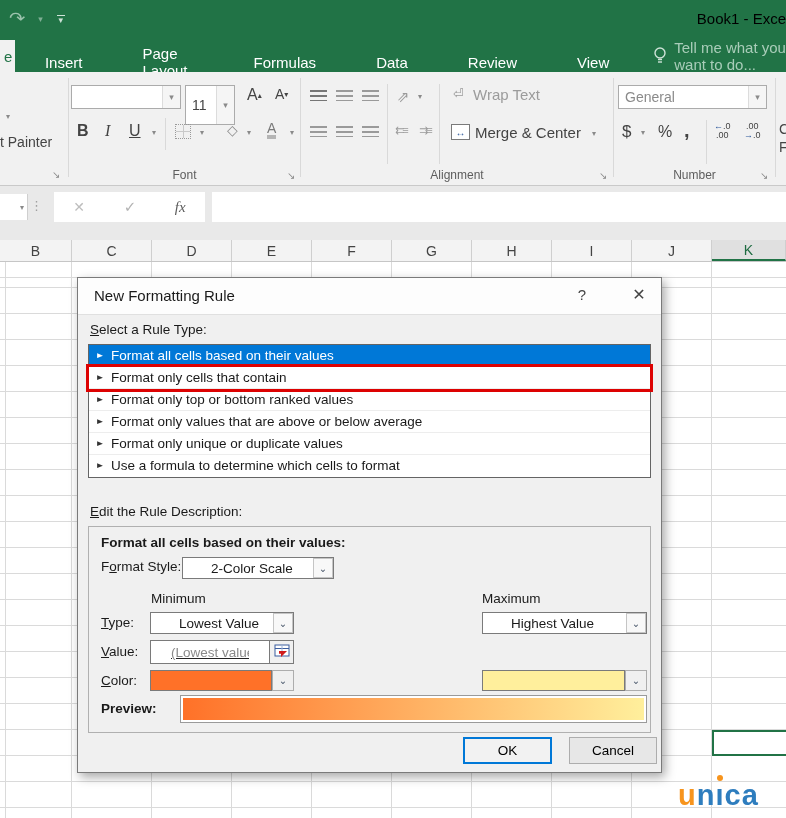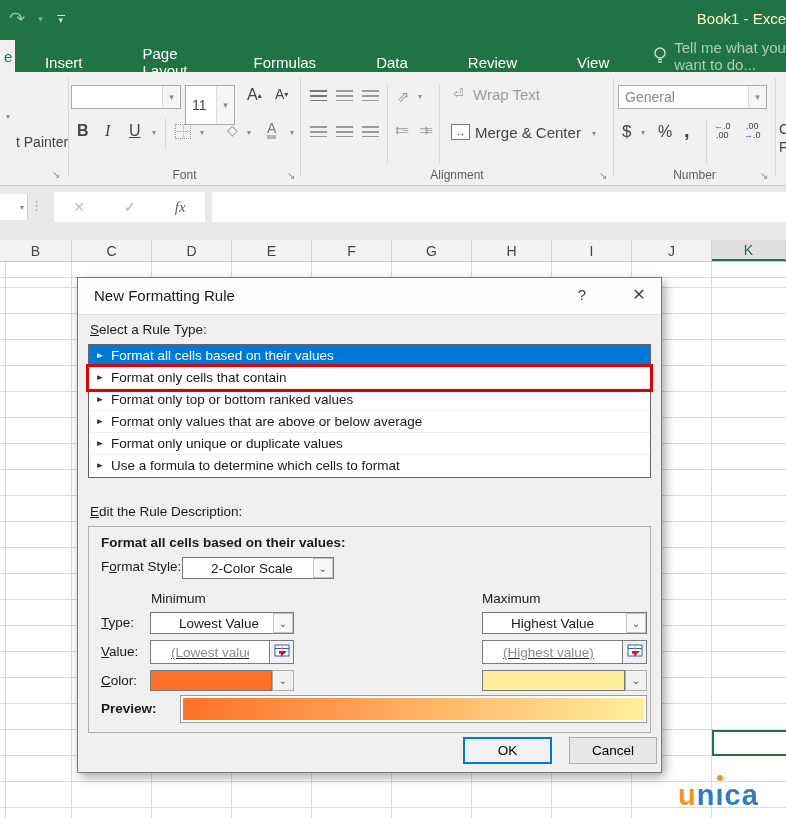--- a/index.html
+++ b/index.html
@@ -8,21 +8,21 @@
        font-size:13px;color:#222;background:#fff;-webkit-font-smoothing:antialiased;}
   .abs{position:absolute;}
 
   
   .titlebar{position:absolute;left:0;top:0;width:786px;height:40px;background:#217346;color:#fff;}
   .qat{position:absolute;left:10px;top:8px;display:flex;align-items:center;gap:14px;color:#9cc3ad;}
   .qat .redo{font-size:17px;transform:scaleX(1.15);}
   .qat .mini-caret{font-size:9px;color:#7fae95;}
   .qat-custom{display:flex;flex-direction:column;align-items:center;line-height:5px;font-size:9px;color:#cfe3d8;}
   .qat-custom .bar{width:8px;border-top:1px solid #cfe3d8;margin-bottom:2px;}
-  .doc-title{position:absolute;right:0;top:10px;font-size:15px;color:#fef9c3;white-space:nowrap;}
+  .doc-title{position:absolute;right:0;top:10px;font-size:15px;color:#000000;white-space:nowrap;}
 
   
   .tabbar{position:absolute;left:0;top:40px;width:786px;height:32px;background:#217346;display:flex;align-items:stretch;}
   .tab{color:#fff;font-size:15px;display:flex;align-items:center;padding:0 30px;cursor:default;margin-top:12px;}
   .tab-active-partial{background:#f1f1f1;color:#217346;width:18px;display:flex;align-items:center;padding-left:4px;font-size:15px;}
   .tellme{display:flex;align-items:center;gap:7px;color:#a9cdb9;font-size:15px;padding-left:14px;}
   .bulb svg{display:block;}
 
   
   .ribbon{position:absolute;left:0;top:72px;width:786px;height:114px;background:#f1f1f1;border-bottom:1px solid #c9c9c9;box-sizing:border-box;}
@@ -140,21 +140,21 @@
           <line x1="5" y1="15" x2="9" y2="15" stroke="#cfe3d8" stroke-width="1.4"></line>
         </svg>
     </span>
     <span>Tell me what you want to do...</span>
   </div>
 </div>
 
 <div class="ribbon">
 
   <span class="rbtn" style="left:6px;top:40px;font-size:8px;color:#8a8a8a;">▾</span>
-  <div class="abs" style="left:16px;top:62px;font-size:14px;color:#444;white-space:nowrap;">t Painter</div>
+  <div class="abs" style="left:0;top:62px;font-size:14px;color:#444;white-space:nowrap;">t Painter</div>
   <span class="launcher" style="left:52px;">↘</span>
   <div class="gsep" style="left:68px;"></div>
 
   <div class="abs" style="left:69px;top:0;width:231px;height:114px;">
     <div class="combo" style="left:2px;top:13px;width:110px;height:24px;">
       <span class="val"></span>
       <span class="cbtn">▾</span>
     </div>
     <div class="combo" style="left:116px;top:13px;width:50px;height:40px;">
       <span class="val">11</span>
@@ -366,31 +366,20 @@
       <input readonly="" placeholder="(Lowest value)" style="">
       <span class="refedit">
         <svg width="16" height="16" viewBox="0 0 16 16">
             <rect x="1" y="1" width="14" height="11" fill="#fff" stroke="#3a5c9e" stroke-width="1"></rect>
             <line x1="1" y1="4.5" x2="15" y2="4.5" stroke="#3a5c9e"></line>
             <line x1="8" y1="1" x2="8" y2="12" stroke="#9db3d8"></line>
             <path d="M5 13 L11 7 L11 10.2 L13 10.2 L13 13 Z" fill="#d01b1b" transform="rotate(180 9 10)"></path>
           </svg>
       </span>
     </div>
-    <div class="vwrap" style="left:393px;top:113px;width:165px;">
-      <input readonly="" placeholder="(Highest value)" style="">
-      <span class="refedit">
-        <svg width="16" height="16" viewBox="0 0 16 16">
-            <rect x="1" y="1" width="14" height="11" fill="#fff" stroke="#3a5c9e" stroke-width="1"></rect>
-            <line x1="1" y1="4.5" x2="15" y2="4.5" stroke="#3a5c9e"></line>
-            <line x1="8" y1="1" x2="8" y2="12" stroke="#9db3d8"></line>
-            <path d="M5 13 L11 7 L11 10.2 L13 10.2 L13 13 Z" fill="#d01b1b" transform="rotate(180 9 10)"></path>
-          </svg>
-      </span>
-    </div>
 
     <div class="gb-lbl" style="left:12px;top:146px;">
       <span class="mn">C</span><span>olor:</span>
     </div>
     <div class="swatch-wrap" style="left:61px;top:143px;">
       <span class="swatch" style="background: rgb(255, 113, 40);"></span>
       <span class="swatch-car">⌄</span>
     </div>
     <div class="swatch-wrap" style="left:393px;top:143px;">
       <span class="swatch" style="width: 143px; background: rgb(255, 239, 156);"></span>

